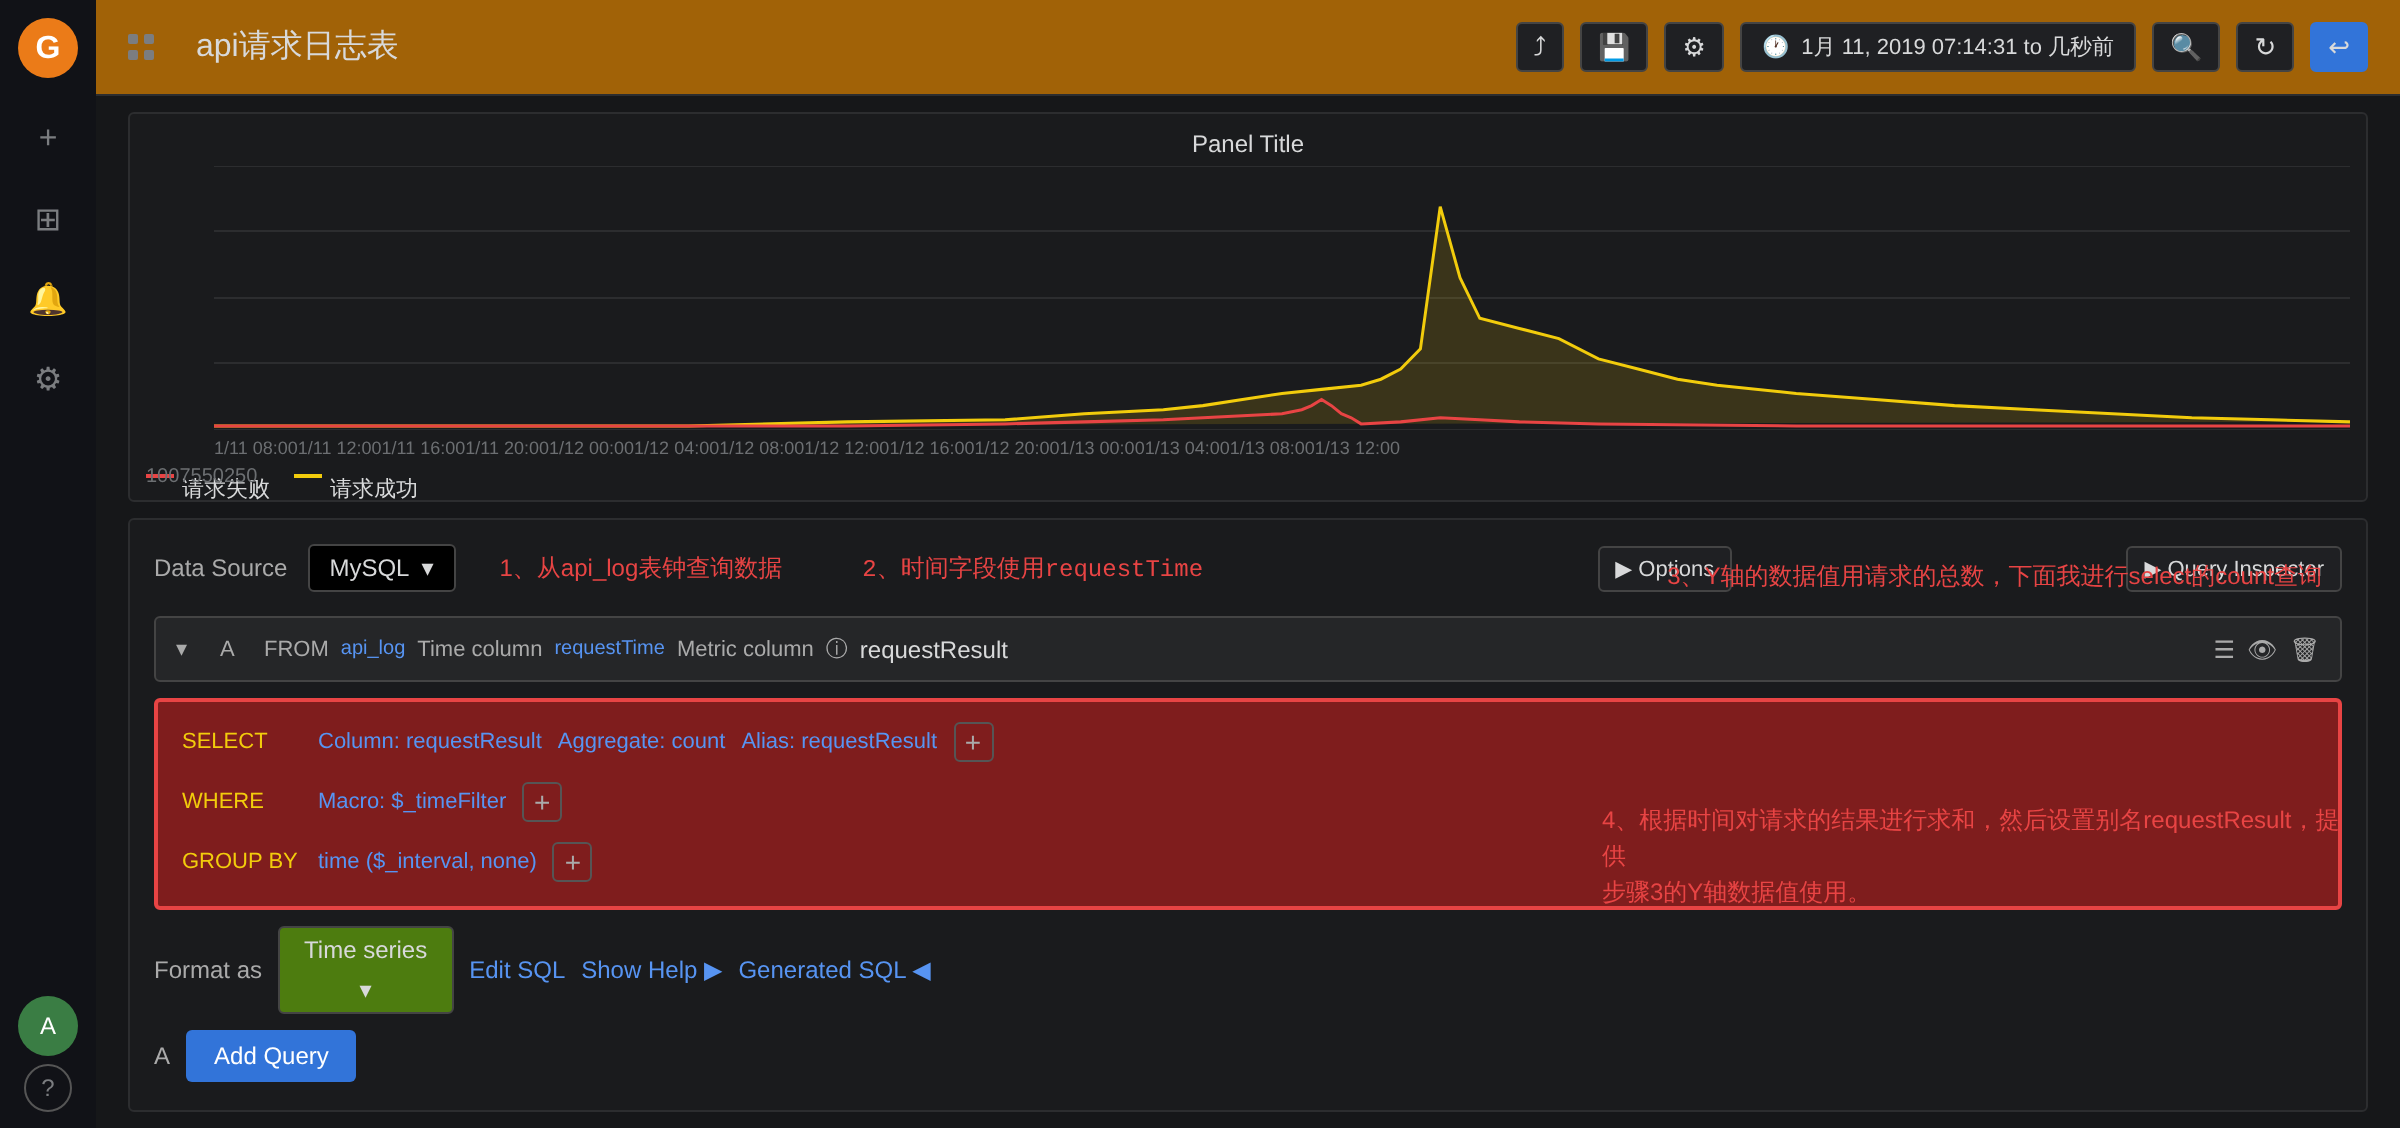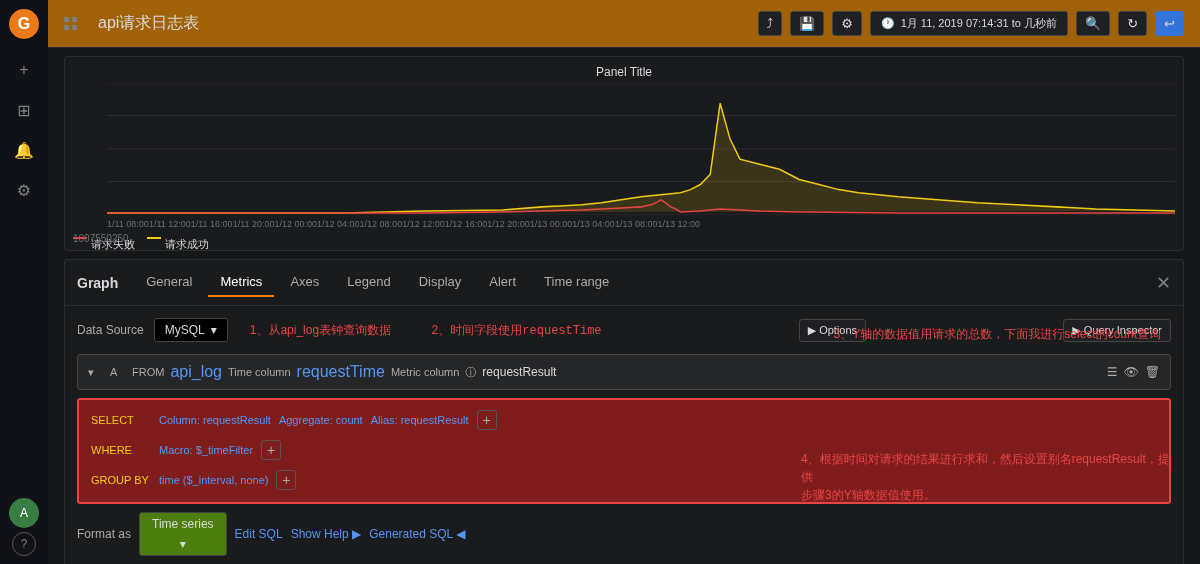--- a/index.html
+++ b/index.html
@@ -307,21 +307,21 @@
       gap: 6px;
       flex-wrap: wrap;
       flex: 1;
     }
     .field-label {
       color: #aaa;
       font-size: 11px;
     }
     .field-value {
       color: #5794f2;
-      font-size: 16px;
+      font-size: 10px;
       cursor: pointer;
     }
     .metric-col {
       color: #d8d9da;
       font-size: 12px;
     }
     .info-icon {
       color: #aaa;
       font-size: 11px;
     }
@@ -518,31 +518,20 @@
           <span>请求失败</span>
         </div>
         <div class="legend-item">
           <div class="legend-dot" style="background:#f2cc0c;"></div>
           <span>请求成功</span>
         </div>
       </div>
     </div>
 
     <div class="panel-editor">
-      <div class="panel-editor-header">
-        <span class="panel-editor-title">Graph</span>
-        <div class="tab">General</div>
-        <div class="tab active">Metrics</div>
-        <div class="tab">Axes</div>
-        <div class="tab">Legend</div>
-        <div class="tab">Display</div>
-        <div class="tab">Alert</div>
-        <div class="tab">Time range</div>
-        <span class="close-btn">✕</span>
-      </div>
 
       <div class="panel-editor-body">
 
         <div class="datasource-row">
           <span class="ds-label">Data Source</span>
           <div class="ds-select">
             <span>MySQL</span>
             <span>▾</span>
           </div>
           <span style="color:#e84444;font-size:12px;margin-left:12px;">1、从api_log表钟查询数据</span>

